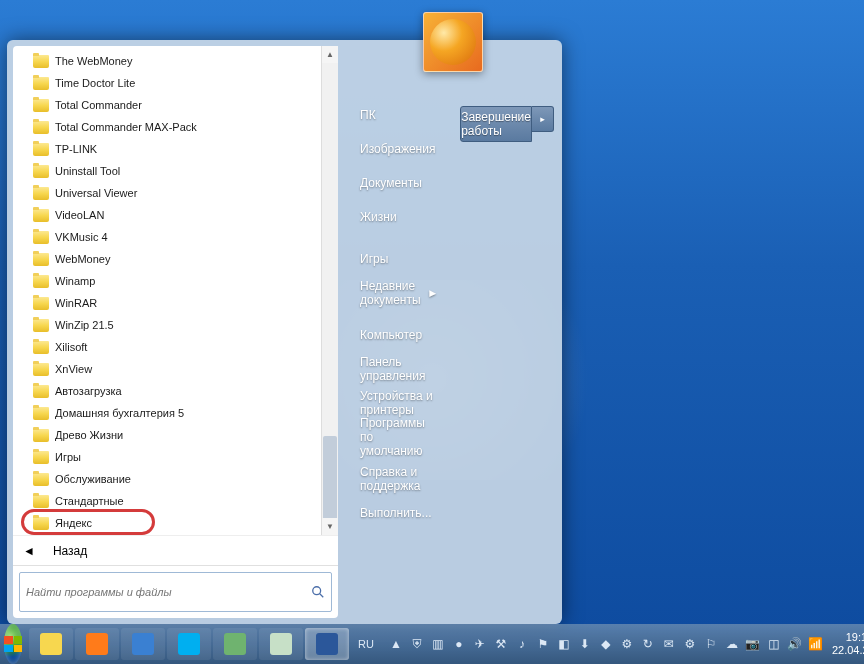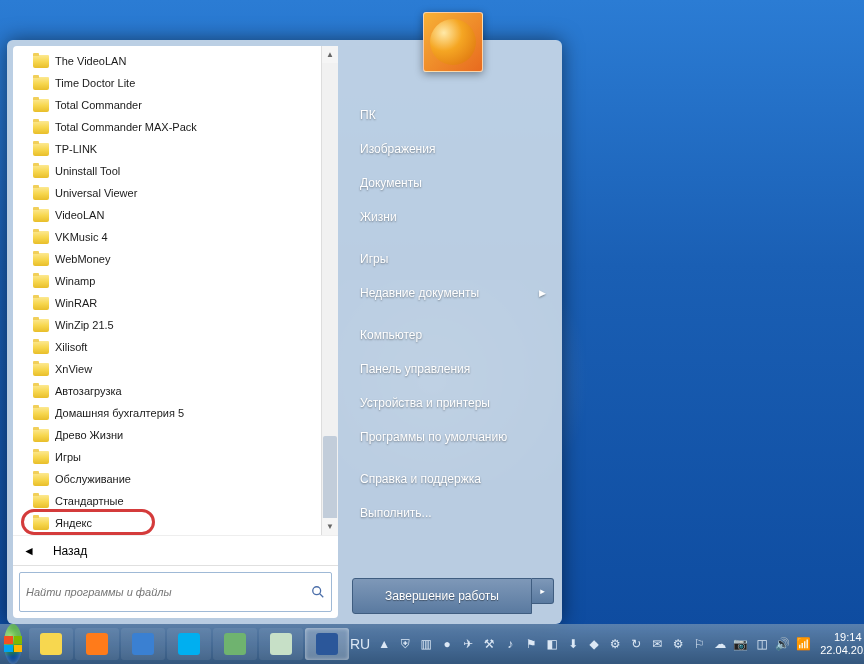--- a/index.html
+++ b/index.html
@@ -23,21 +23,21 @@
 .scroll-thumb { position: absolute; left: 1px; right: 1px; top: 390px; height: 90px; background: #c2cdda; border-radius: 2px; }
 
 .back-row { display: flex; align-items: center; height: 30px; padding: 0 10px; font-size: 12px; border-top: 1px solid #eee; }
 .back-arrow { font-size: 12px; margin-right: 18px; }
 
 .search-row { padding: 6px; border-top: 1px solid #e0e0e0; }
 .search-box { width: 100%; height: 40px; border: 1px solid #9fb9d6; border-radius: 2px; display: flex; align-items: center; background: #fff; padding: 0 6px; }
 .search-box input { flex: 1; border: none; outline: none; font-size: 11px; font-style: italic; color: #777; background: transparent; }
 .search-icon { width: 14px; height: 14px; color: #4b6ea9; }
 
-.right-panel { flex: 1; padding: 58px 0 6px 0; display: flex; flex-direction: column; position: relative; }
+.right-panel { flex: 1; padding: 58px 0 6px 0; display: flex; flex-direction: row; position: relative; }
 .user-pic { position: absolute; top: -28px; left: 50%; transform: translateX(-50%); width: 60px; height: 60px; border: 1px solid rgba(255,255,255,0.6); background: linear-gradient(135deg, #f7b136, #e86a1f); border-radius: 3px; box-shadow: 0 2px 8px rgba(0,0,0,0.4); overflow: hidden; }
 .user-pic::after { content:""; position:absolute; inset:6px; background: radial-gradient(circle at 30% 30%, #ffe9a8 0%, #f5a623 40%, #d96b0b 100%); border-radius:50%; }
 
 .right-item { height: 34px; display: flex; align-items: center; padding: 0 16px; font-size: 12px; color: #fff; text-shadow: 0 1px 2px rgba(0,0,0,0.4); cursor: pointer; justify-content: space-between; }
 .right-item .arrow { font-size: 9px; color: #fff; }
 
 .shutdown-row { margin: 8px 8px 4px 8px; display: flex; }
 .shutdown-btn { flex: 1; height: 36px; background: linear-gradient(180deg, #7e98b8, #5a7aa0); border: 1px solid #3f5d80; border-radius: 3px 0 0 3px; color: #fff; font-size: 12px; display: flex; align-items: center; justify-content: center; text-shadow: 0 1px 1px rgba(0,0,0,0.4); }
 .shutdown-arrow { width: 22px; height: 26px; background: linear-gradient(180deg, #7e98b8, #5a7aa0); border: 1px solid #3f5d80; border-left: none; border-radius: 0 3px 3px 0; color: #fff; display: flex; align-items: center; justify-content: center; font-size: 9px; }
 
@@ -45,36 +45,36 @@
 .start-orb { width: 40px; height: 40px; border-radius: 50%; background: radial-gradient(circle at 35% 30%, #9fe07a, #2a8f2a 45%, #0a4a9a 70%, #063878); display: flex; align-items: center; justify-content: center; margin-right: 6px; box-shadow: 0 0 6px rgba(255,255,255,0.4) inset; }
 .win-flag { width: 18px; height: 16px; display: grid; grid-template-columns: 1fr 1fr; grid-template-rows: 1fr 1fr; gap: 1px; }
 .win-flag span:nth-child(1){background:#f25022;} .win-flag span:nth-child(2){background:#7fba00;}
 .win-flag span:nth-child(3){background:#00a4ef;} .win-flag span:nth-child(4){background:#ffb900;}
 
 .task-btn { width: 44px; height: 32px; margin: 0 1px; border-radius: 3px; display:flex; align-items:center; justify-content:center; background: rgba(255,255,255,0.08); }
 .task-btn.active { background: rgba(255,255,255,0.25); box-shadow: inset 0 0 4px rgba(255,255,255,0.5); }
 
 .tray { margin-left: auto; display: flex; align-items: center; gap: 6px; padding-right: 4px; }
 .tray-icon { width: 16px; height: 16px; display:flex; align-items:center; justify-content:center; color:#dce8f5; font-size:12px; }
-.lang { font-size: 14px; color: #dce8f5; padding: 0 0; }
+.lang { font-size: 11px; color: #dce8f5; padding: 0 8px; }
 .clock { text-align: center; color: #fff; font-size: 11px; line-height: 13px; padding: 0 6px 0 2px; }
 
 svg { display: block; }
 </style>
 </head>
 <body>
 
 <div class="desktop-glow"></div>
 
 <div class="start-menu">
   <div class="left-panel">
     <div class="program-list" id="prog-list">
       <div class="program-item">
           <span class="folder-icon"></span>
-          <span>The VideoLAN</span>
+          <span>The WebMoney</span>
         </div>
         <div class="program-item">
           <span class="folder-icon"></span>
           <span>Time Doctor Lite</span>
         </div>
         <div class="program-item">
           <span class="folder-icon"></span>
           <span>Total Commander</span>
         </div>
         <div class="program-item">

